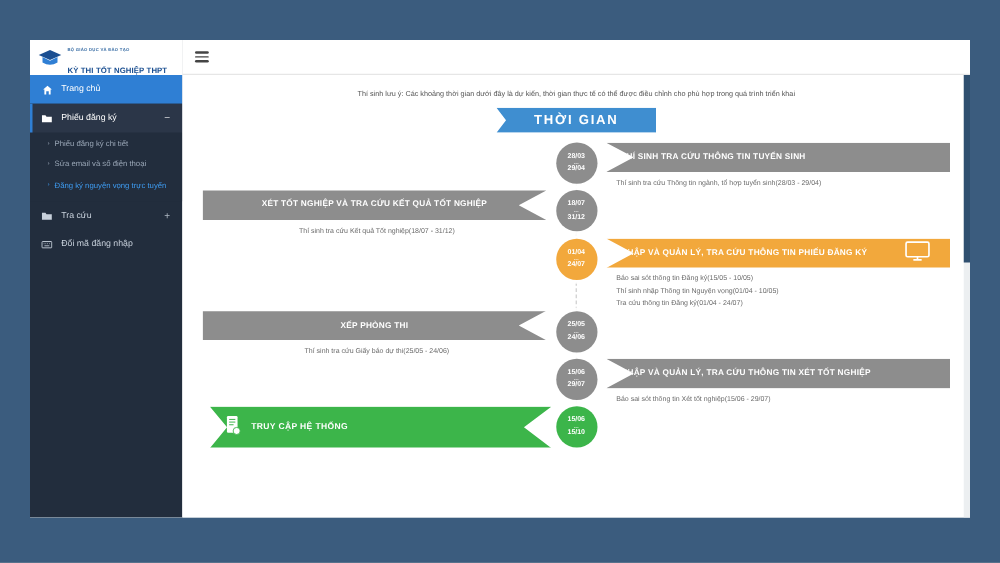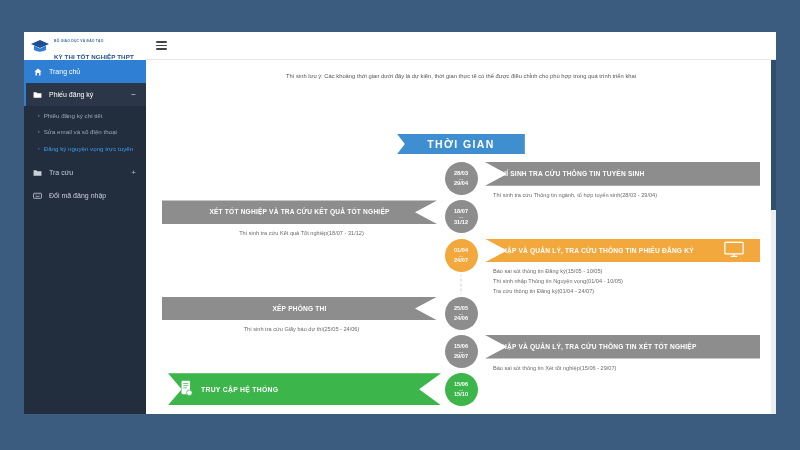--- a/index.html
+++ b/index.html
@@ -109,21 +109,21 @@
     padding: 8px 10px 0 10px;
     overflow: hidden;
   }
   .notice {
     font-size: 5.8px;
     color: #555;
     text-align: center;
     padding: 4px 6px 6px 6px;
     line-height: 1.4;
   }
-  .banner-wrap { display: flex; justify-content: center; margin-bottom: 8px; margin-top: 48px; }
+  .banner-wrap { display: flex; justify-content: center; margin-bottom: 8px; }
   .banner {
     background: #3f8ed0;
     color: #fff;
     font-size: 10.5px;
     font-weight: bold;
     letter-spacing: 1.4px;
     padding: 4px 30px;
     position: relative;
     clip-path: polygon(0 0, 100% 0, 100% 100%, 0 100%, 6% 50%);
   }

